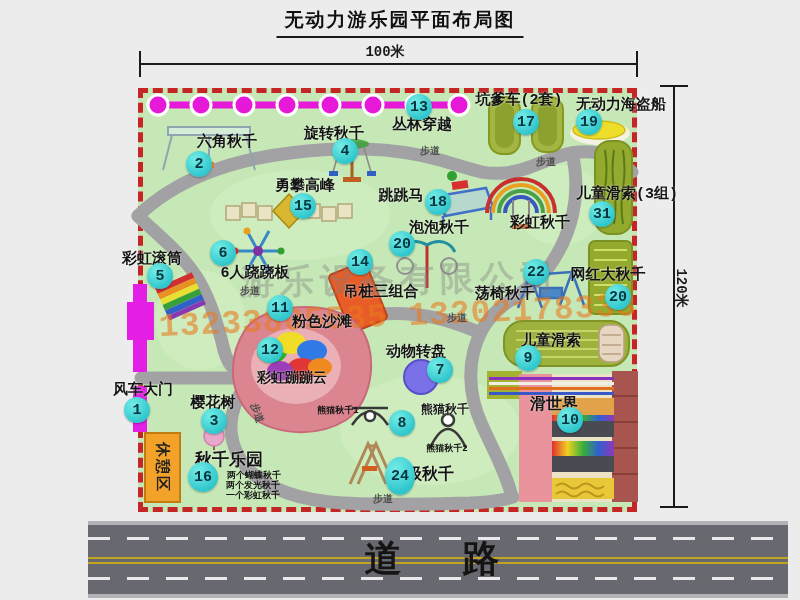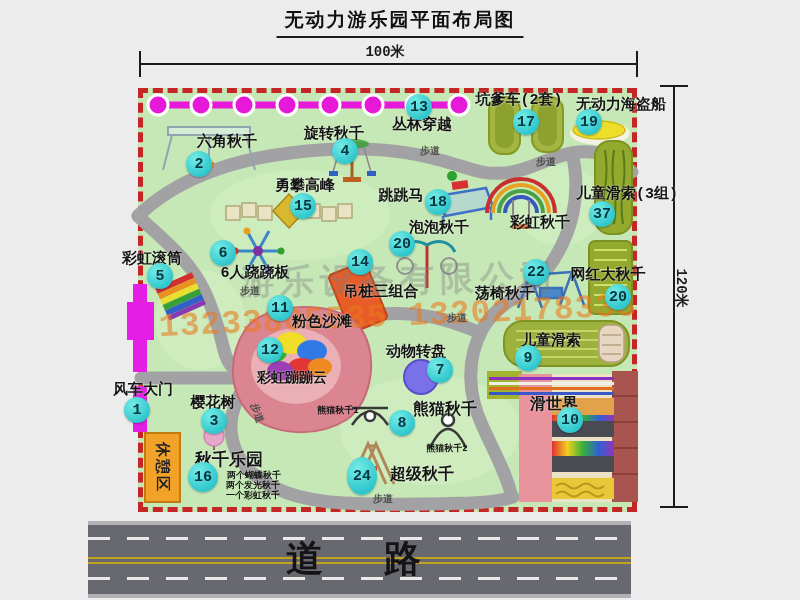--- a/index.html
+++ b/index.html
@@ -23,21 +23,21 @@
   background:radial-gradient(circle at 35% 30%,#74ece6,#2ec6cc 72%);color:#063742;font-weight:bold;
   font-size:15px;display:flex;align-items:center;justify-content:center;
   box-shadow:0 1px 2px rgba(0,0,0,.3);z-index:7}
 .rest{position:absolute;left:144px;top:432px;width:37px;height:71px;background:#f2a229;
   border:2px solid #c07c10;display:flex;align-items:center;justify-content:center;z-index:5}
 .rest span{transform:rotate(90deg);font-size:15px;font-weight:bold;color:#222;white-space:nowrap;letter-spacing:2px}
 .wm-co{position:absolute;left:400px;top:280px;transform:translate(-50%,-50%) rotate(-1deg);
   font-size:34px;font-weight:bold;color:rgba(125,125,125,.38);letter-spacing:6px;white-space:nowrap;z-index:5}
 .wm-ph{position:absolute;left:398px;top:317px;transform:translate(-50%,-50%) rotate(-2.5deg);
   font-size:33px;font-weight:bold;color:rgba(232,121,30,.58);letter-spacing:1px;white-space:nowrap;z-index:5}
-.road{position:absolute;left:88px;top:521px;width:543px;height:77px;background:#686870;
+.road{position:absolute;left:88px;top:521px;width:700px;height:77px;background:#686870;
   border-top:4px solid #b2b2b6;border-bottom:4px solid #b2b2b6;z-index:4}
 .lane{position:absolute;left:0;width:100%;height:3px;
   background:repeating-linear-gradient(90deg,#e9e9e9 0 22px,rgba(0,0,0,0) 22px 39px)}
 .yline{position:absolute;left:0;width:100%;height:2px;background:#c2a31d}
 .road-label{position:absolute;left:50%;top:50%;transform:translate(-50%,-52%);font-size:37px;
   font-weight:bold;color:#141414;letter-spacing:12px;white-space:nowrap}
 </style>
 </head>
 <body>
 
@@ -306,21 +306,21 @@
   <div class="trail" style="left:257px;top:413px;transform:translate(-50%,-50%) rotate(72deg)">步道</div>
   <div class="trail" style="left:383px;top:499px">步道</div>
 
   <div class="lbl" style="left:143px;top:389px">风车大门</div>
   <div class="lbl" style="left:227px;top:141px">六角秋千</div>
   <div class="lbl" style="left:213px;top:402px">樱花树</div>
   <div class="lbl" style="left:334px;top:133px">旋转秋千</div>
   <div class="lbl" style="left:152px;top:258px">彩虹滚筒</div>
   <div class="lbl" style="left:255px;top:272px">6人跷跷板</div>
   <div class="lbl" style="left:416px;top:351px">动物转盘</div>
-  <div class="lbl" style="left:445px;top:409px;font-size:16px">熊猫秋千</div>
+  <div class="lbl" style="left:445px;top:409px;font-size:12px">熊猫秋千</div>
   <div class="lbl" style="left:551px;top:340px">儿童滑索</div>
   <div class="lbl" style="left:554px;top:404px;font-size:16px">滑世界</div>
   <div class="lbl" style="left:322px;top:321px">粉色沙滩</div>
   <div class="lbl" style="left:292px;top:378px;font-size:14px">彩虹蹦蹦云</div>
   <div class="lbl" style="left:422px;top:124px">丛林穿越</div>
   <div class="lbl" style="left:381px;top:291px">吊桩三组合</div>
   <div class="lbl" style="left:305px;top:185px">勇攀高峰</div>
   <div class="lbl" style="left:229px;top:459px;font-size:17px">秋千乐园</div>
   <div class="lbl" style="left:519px;top:99px">坑爹车(2套)</div>
   <div class="lbl" style="left:401px;top:195px">跳跳马</div>
@@ -351,24 +351,24 @@
   <div class="badge" style="left:280px;top:308px">11</div>
   <div class="badge" style="left:270px;top:350px">12</div>
   <div class="badge" style="left:419px;top:107px">13</div>
   <div class="badge" style="left:360px;top:262px">14</div>
   <div class="badge" style="left:303px;top:206px">15</div>
   <div class="badge" style="left:203px;top:477px;width:30px;height:30px">16</div>
   <div class="badge" style="left:526px;top:122px">17</div>
   <div class="badge" style="left:438px;top:202px">18</div>
   <div class="badge" style="left:589px;top:122px">19</div>
   <div class="badge" style="left:618px;top:297px">20</div>
-  <div class="badge" style="left:602px;top:214px">37</div>
+  <div class="badge" style="left:602px;top:214px">31</div>
   <div class="badge" style="left:536px;top:272px">22</div>
   <div class="badge" style="left:402px;top:244px">20</div>
-  <div class="badge" style="left:362px;top:476px;width:30px;height:38px">24</div>
+  <div class="badge" style="left:400px;top:476px;width:30px;height:38px">24</div>
 
   <div class="road">
     <div class="lane" style="top:12px"></div>
     <div class="yline" style="top:32px"></div>
     <div class="yline" style="top:37px"></div>
     <div class="lane" style="top:52px"></div>
     <div class="road-label">道　路</div>
   </div>
 
 </div>

